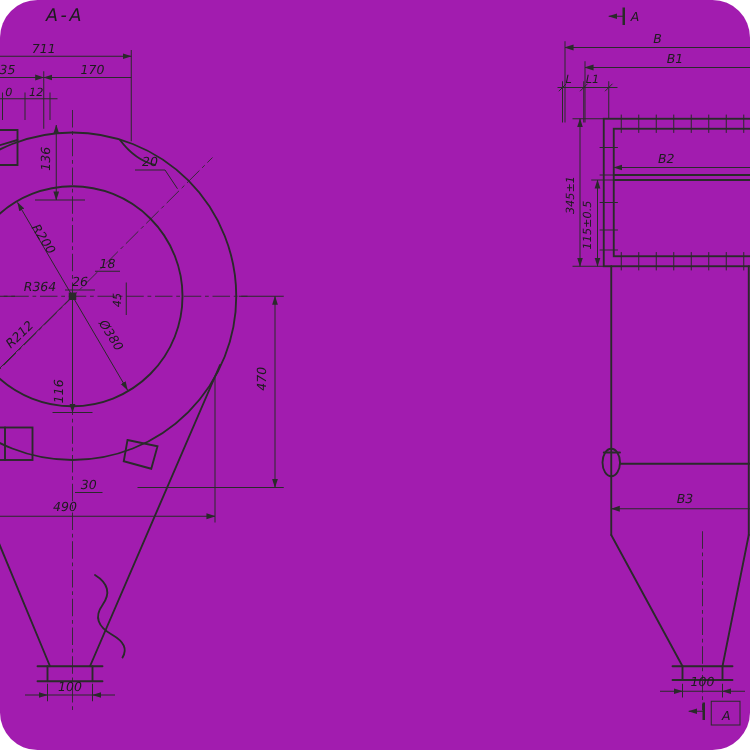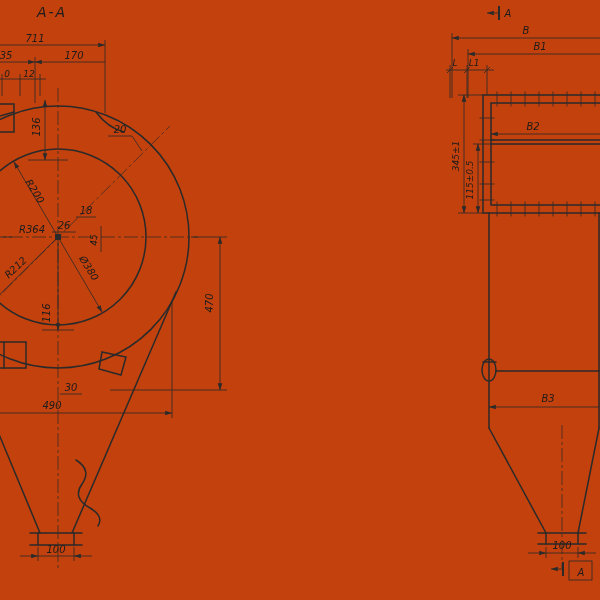--- a/index.html
+++ b/index.html
@@ -1,18 +1,18 @@
 <!DOCTYPE html>
 <html><head>
 <meta charset="utf-8">
 <style>
   html,body { margin:0; padding:0; background:#ffffff; }
   .canvas {
-    position:relative; width:600px; height:600px; background:#c2410c;
-    overflow:hidden; font-family:"Liberation Sans", sans-serif;
+    position:relative; width:600px; height:600px; background:#a21caf;
+    overflow:hidden; font-family:"Liberation Sans", sans-serif;border-radius:30px;
   }
   svg { display:block; }
   .thick  { stroke:#2a2a2a; stroke-width:1.5; fill:none; stroke-linecap:round; }
   .thin   { stroke:#2a2a2a; stroke-width:0.8; fill:none; }
   .chain  { stroke:#2a2a2a; stroke-width:0.7; fill:none; stroke-dasharray:14 3 3 3; }
   text {
     fill:#1c1c1c;
     font:italic 10px "DejaVu Sans", sans-serif;
   }
   .t-sm   { font-size:9px; }

